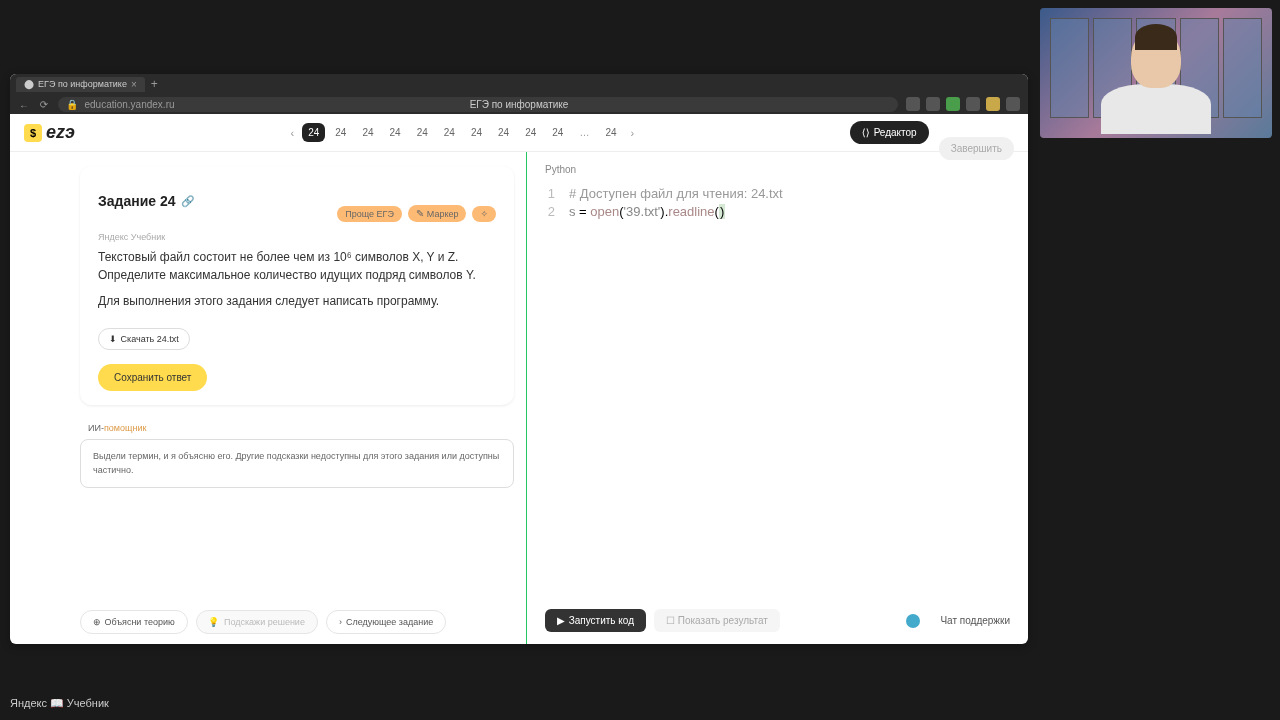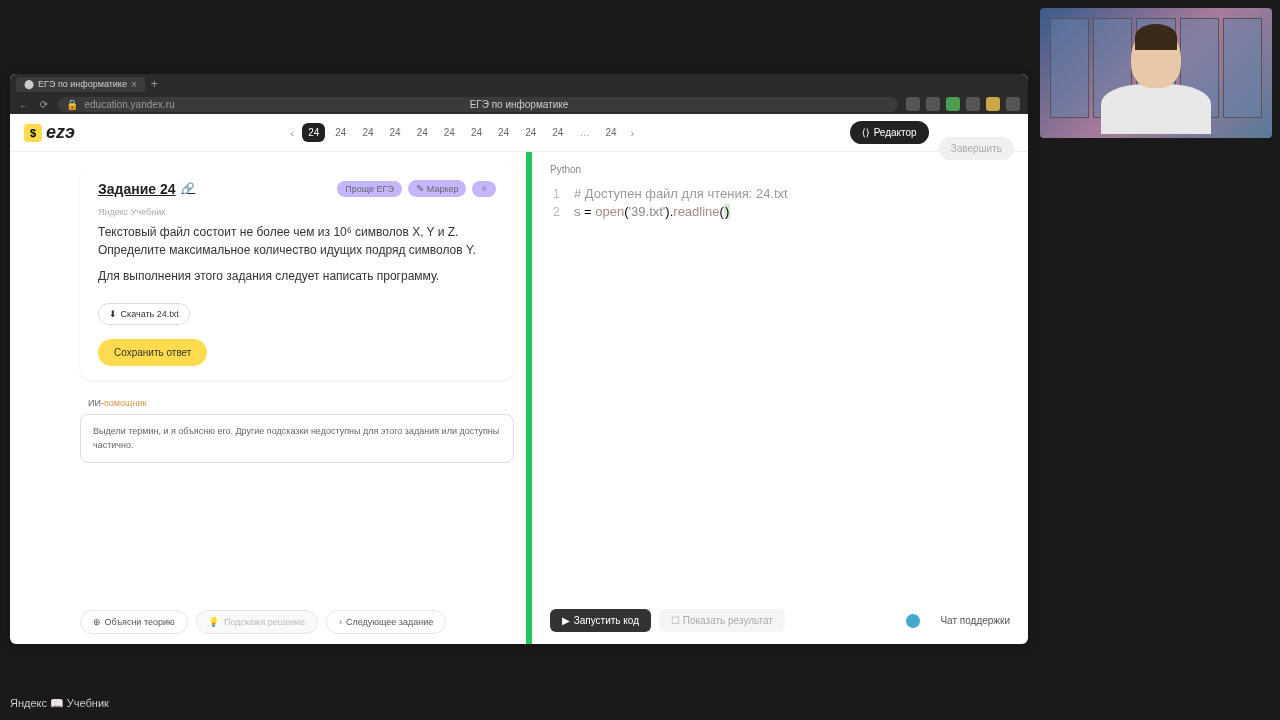--- a/index.html
+++ b/index.html
@@ -28,28 +28,28 @@
 .task-nav { flex: 1; display: flex; align-items: center; justify-content: center; gap: 4px; }
 .nav-arrow { color: #999; font-size: 11px; padding: 4px; cursor: pointer; }
 .task-pill { font-size: 10px; color: #666; padding: 4px 6px; border-radius: 6px; cursor: pointer; }
 .task-pill.active { background: #222; color: #fff; }
 .task-pill.dots { color: #999; }
 .editor-btn { background: #222; color: #fff; font-size: 10px; padding: 6px 12px; border-radius: 14px; border: none; display: flex; align-items: center; gap: 4px; cursor: pointer; }
 .finish-btn { background: #f0f0f0; color: #aaa; font-size: 10px; padding: 6px 12px; border-radius: 14px; border: none; margin-top: 32px; }
 
 .main-area { display: flex; height: calc(100% - 78px); }
 .left-panel { width: 516px; padding: 14px 12px 0 70px; position: relative; }
-.right-panel { flex: 1; border-left: 6px solid #22c55e; padding: 12px 18px; position: relative; }
+.right-panel { flex: 1; border-left: 1px solid #22c55e; padding: 12px 18px; position: relative; }
 
 .task-card { background: #fff; border-radius: 12px; padding: 14px 18px; box-shadow: 0 1px 3px rgba(0,0,0,0.08); }
 .task-header { display: flex; align-items: center; justify-content: space-between; margin-bottom: 10px; }
-.task-title { font-size: 14px; font-weight: 600; color: #222; display: flex; align-items: center; gap: 6px; text-decoration: underline; }
+.task-title { font-size: 14px; font-weight: 600; color: #222; display: flex; align-items: center; gap: 6px; }
 .link-icon { color: #999; font-size: 11px; }
 .task-tags { display: flex; gap: 6px; align-items: center; }
-.tag { font-size: 9px; padding: 3px 8px; border-radius: 10px; background: #c4b5fd; color: #666; }
+.tag { font-size: 9px; padding: 3px 8px; border-radius: 10px; background: #fdba74; color: #666; margin-top: 25px; }
 .tag-icon { font-size: 10px; color: #666; }
 .src-label { font-size: 9px; color: #aaa; margin-bottom: 6px; }
 .task-body { font-size: 12px; color: #333; line-height: 1.5; }
 .task-body p { margin-bottom: 8px; }
 .download-btn { margin-top: 10px; font-size: 9px; padding: 5px 10px; border: 1px solid #ddd; border-radius: 12px; background: #fff; color: #333; display: inline-flex; align-items: center; gap: 4px; cursor: pointer; }
 
 .answer-row { margin-top: 14px; display: flex; gap: 8px; }
 .answer-input { flex: 1; padding: 8px 12px; border: none; border-radius: 18px; background: #fff; font-size: 10px; color: #999; box-shadow: 0 1px 3px rgba(0,0,0,0.06); }
 .save-btn { background: #ffdb4d; color: #333; font-size: 10px; padding: 8px 16px; border-radius: 18px; border: none; cursor: pointer; }
 

